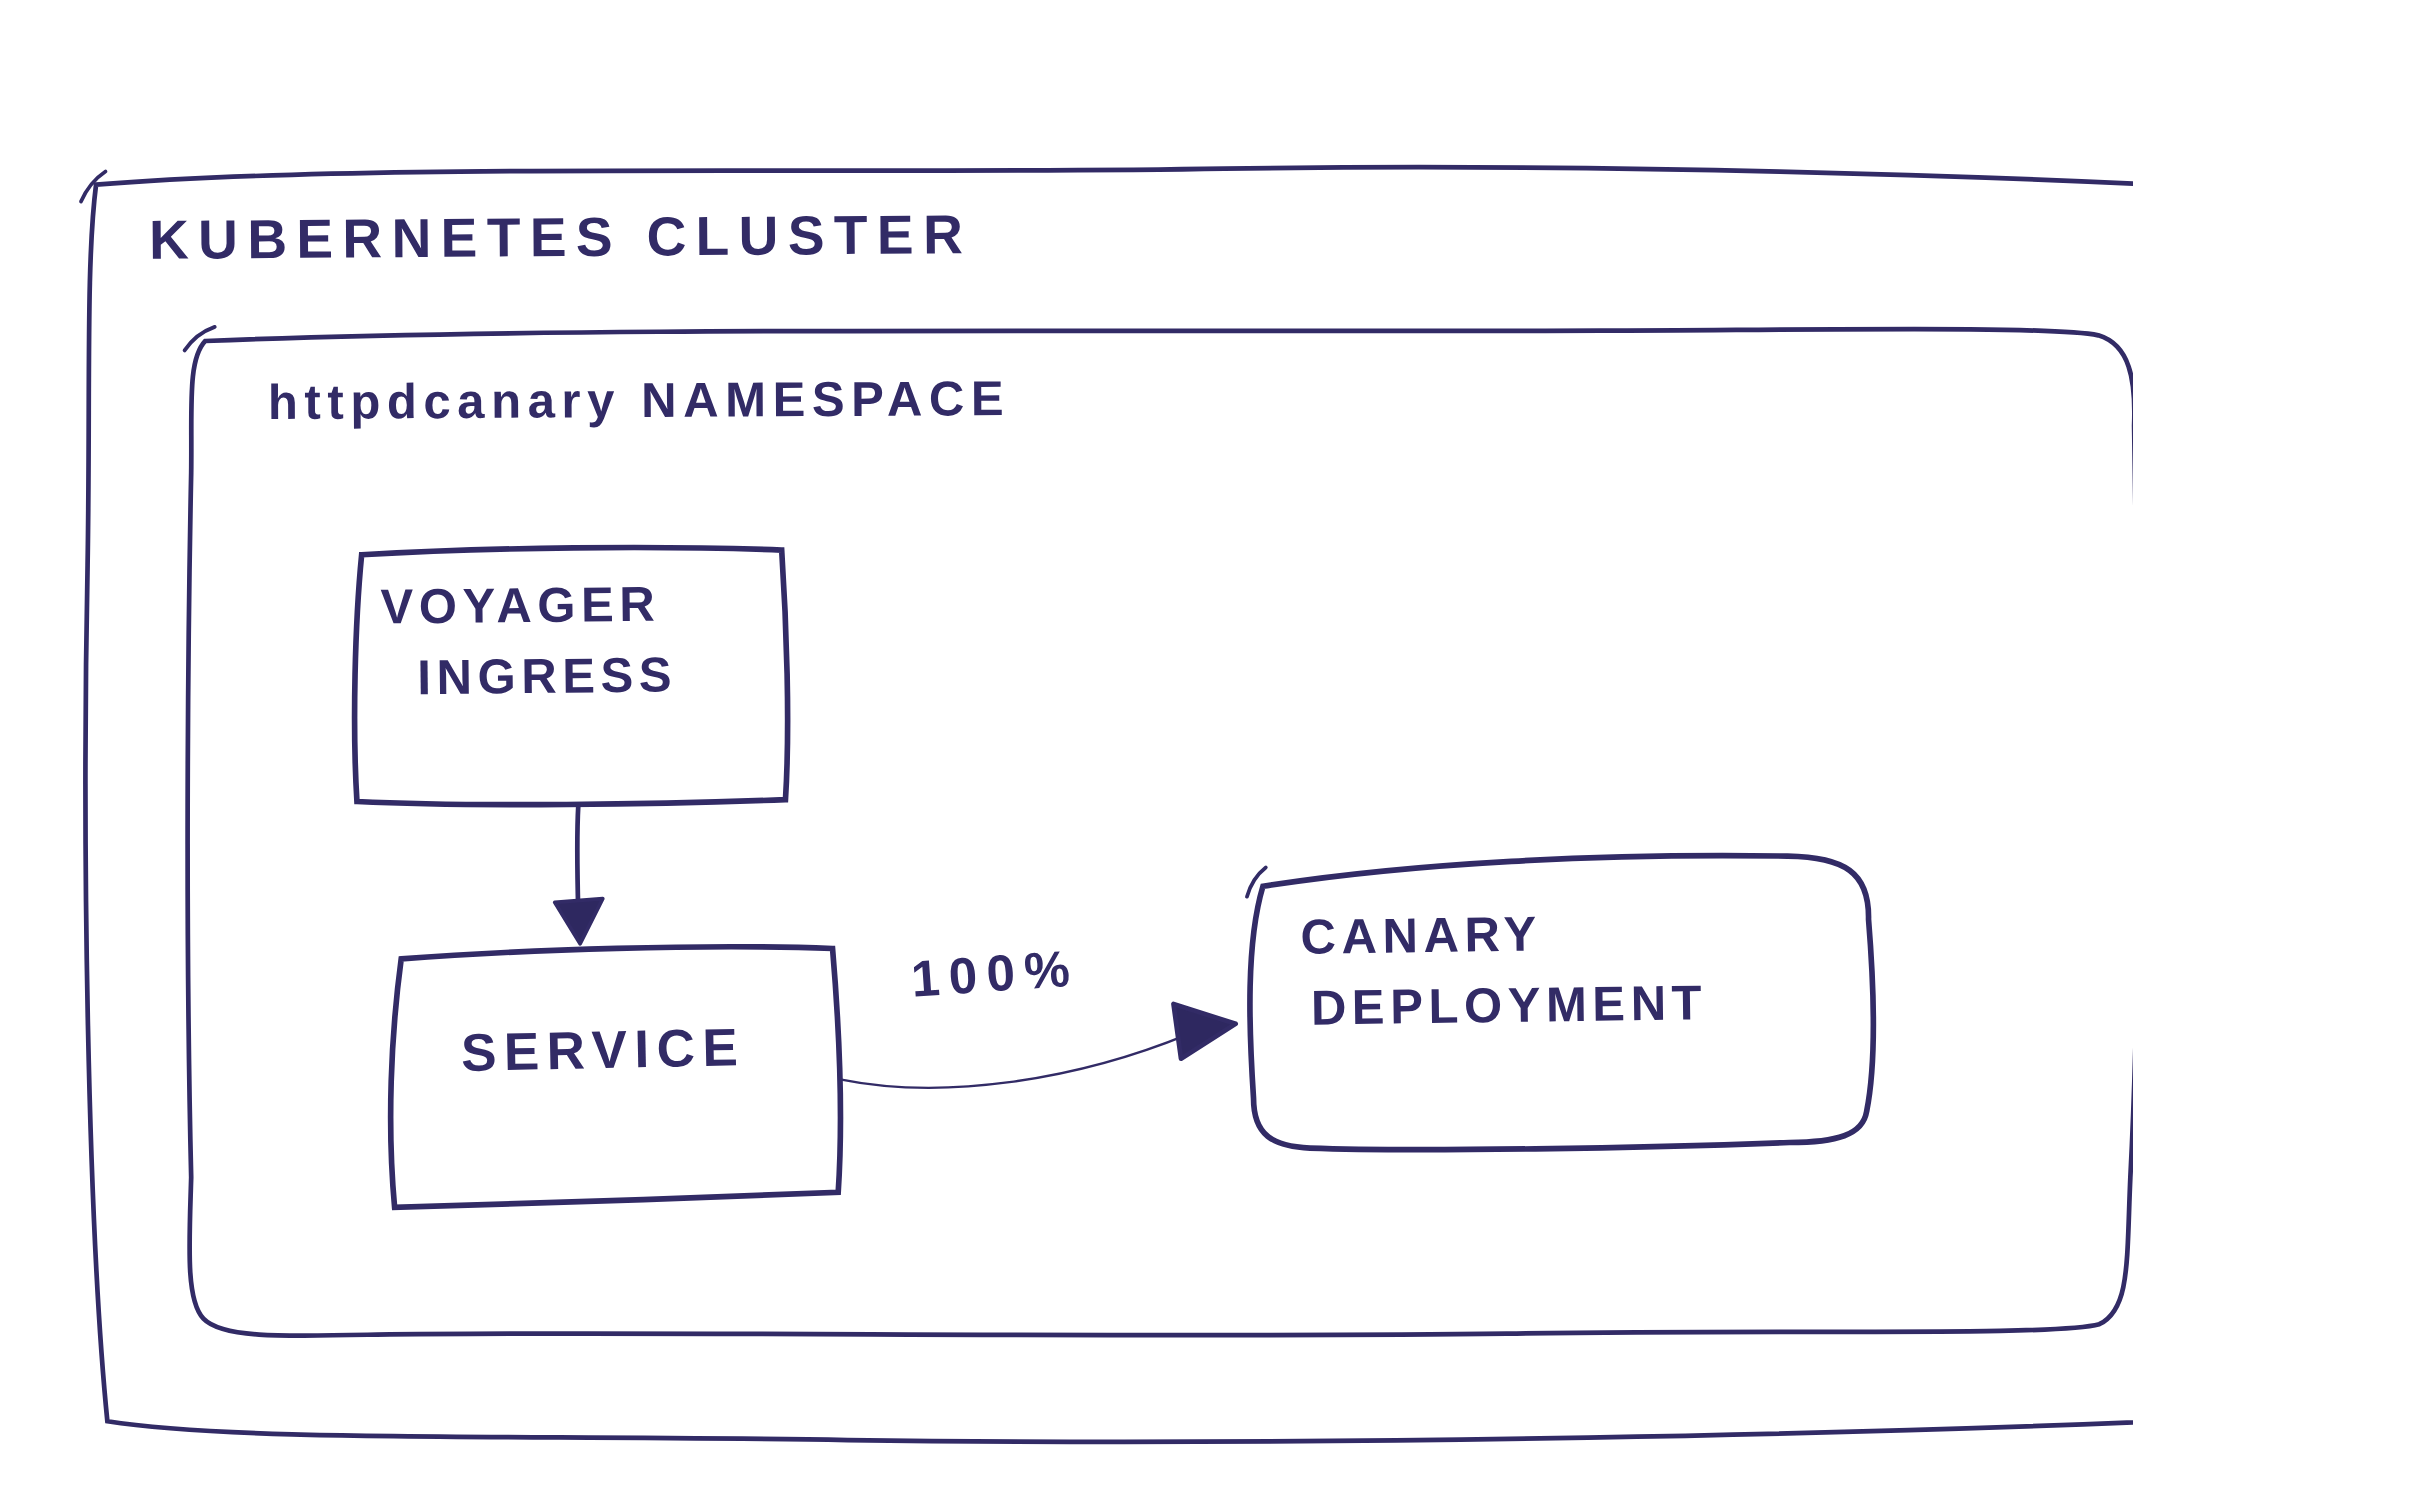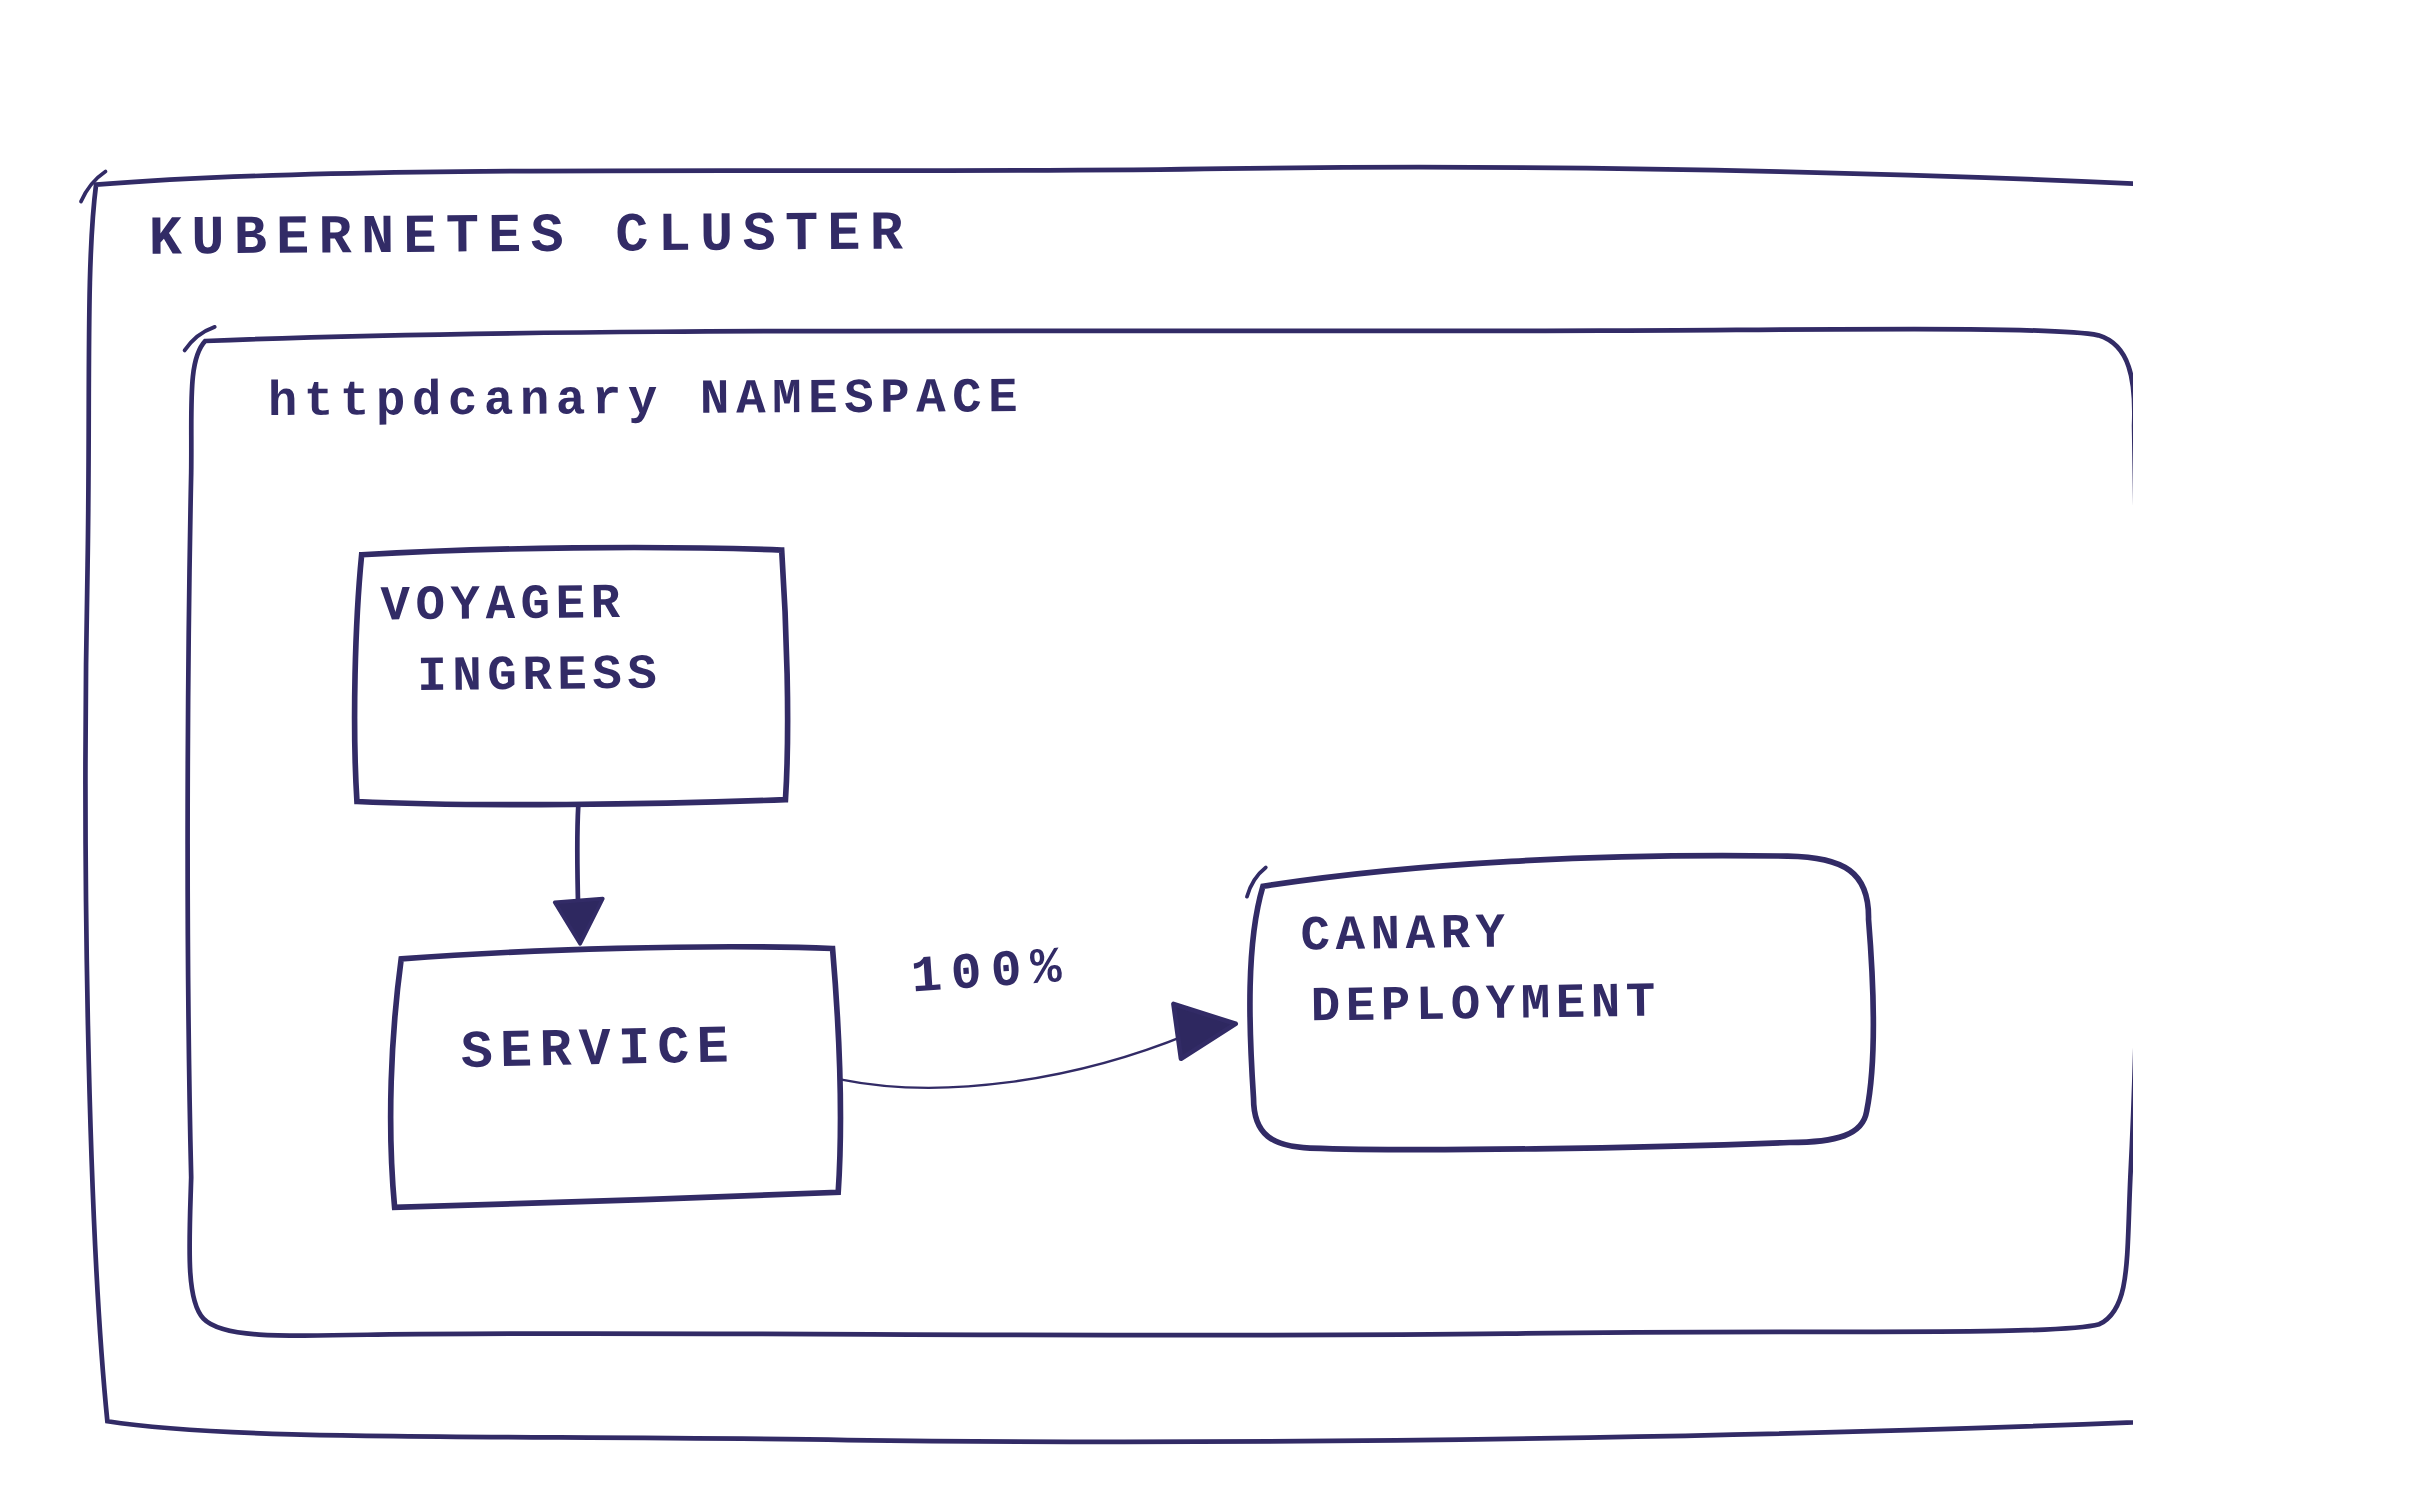--- a/index.html
+++ b/index.html
@@ -6,21 +6,21 @@
     margin: 0;
     padding: 0;
     background: #ffffff;
   }
   .canvas {
     position: relative;
     width: 2133px;
     height: 1507px;
     background: #ffffff;
     overflow: hidden;
-    font-family: Liberation Mono, monospace;
+    font-family: Liberation Sans, sans-serif;
   }
   svg.sketch {
     position: absolute;
     left: 0;
     top: 0;
     width: 2411px;
     height: 1507px;
   }
   .label {
     position: absolute;

